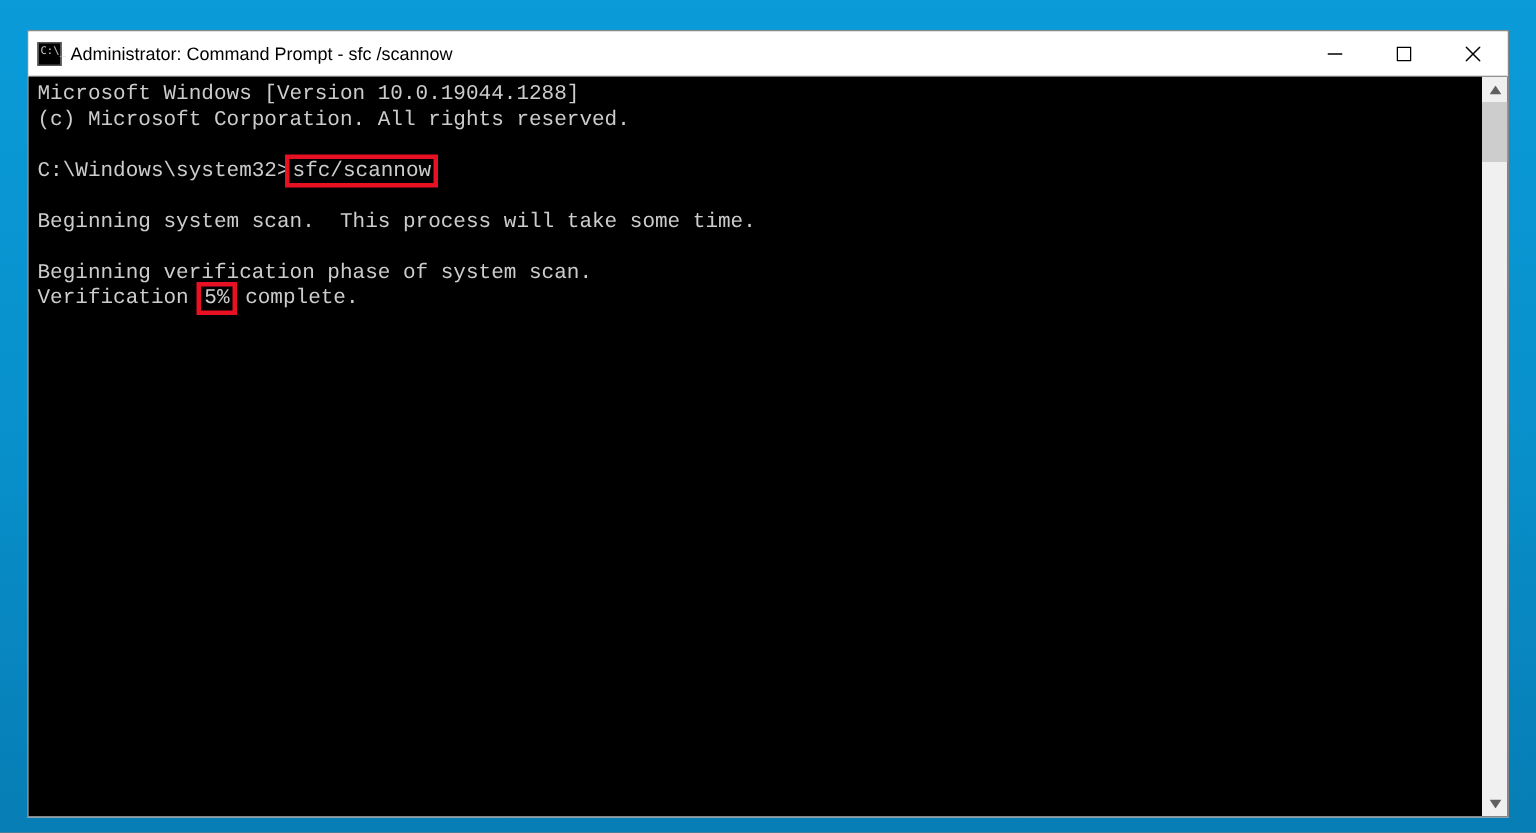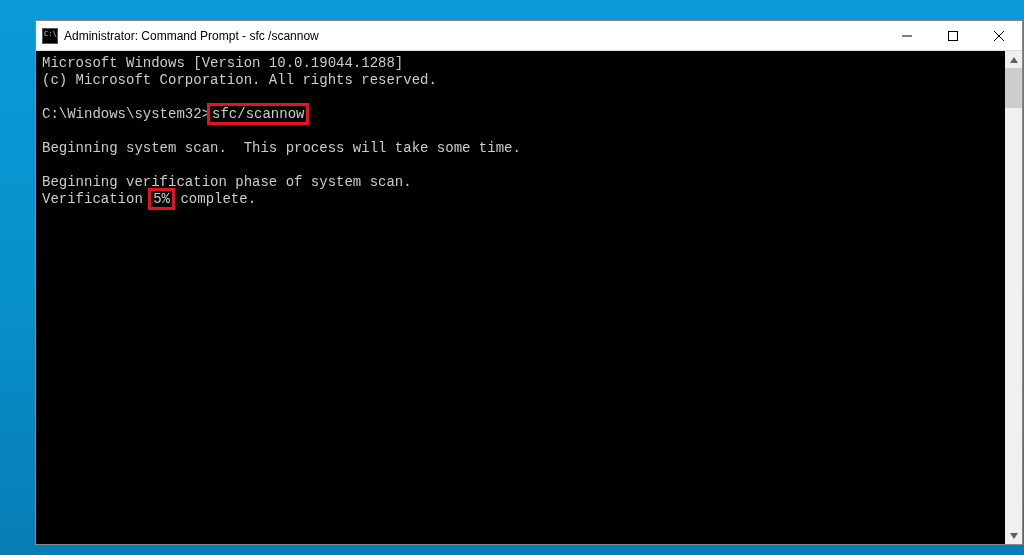--- a/index.html
+++ b/index.html
@@ -13,21 +13,20 @@
     .window {
       position: absolute;
       left: 18px;
       top: 20px;
       width: 988px;
       height: 525px;
       background: #ffffff;
       border: 1px solid #888;
       display: flex;
       flex-direction: column;
-      margin-left: 17px;
     }
     .titlebar {
       height: 30px;
       background: #ffffff;
       display: flex;
       align-items: center;
       padding-left: 6px;
       border-bottom: 1px solid #dcdcdc;
     }
     .titlebar-icon {

